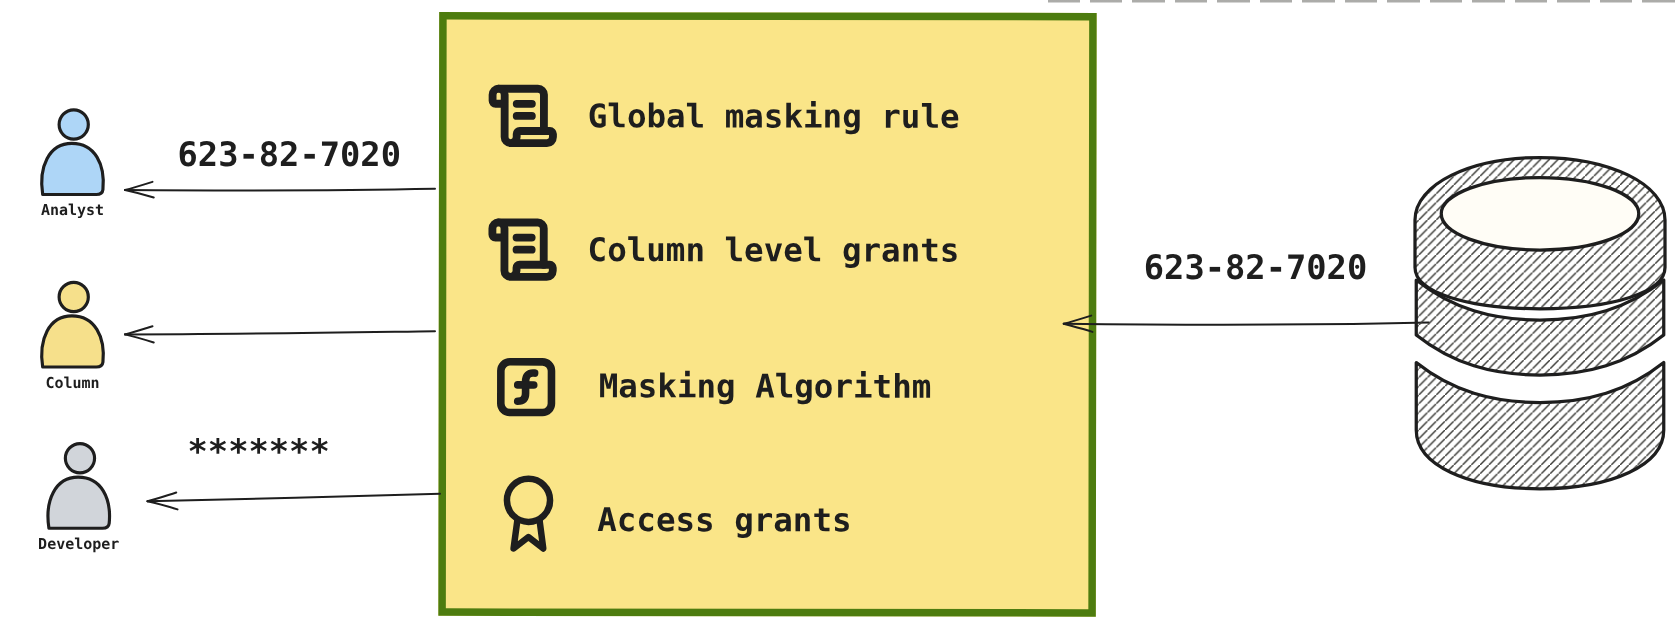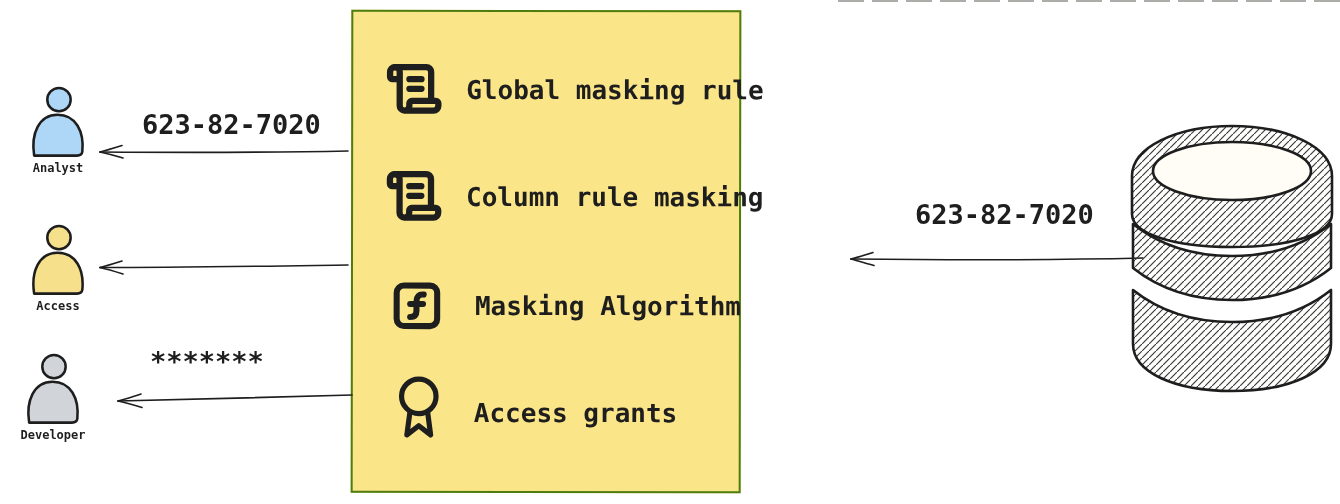--- a/index.html
+++ b/index.html
@@ -11,22 +11,22 @@
     font-family:"DejaVu Sans Mono","Liberation Mono",monospace;
     color:#1e1e1e;
   }
   
   .top-dashed{
     position:absolute;left:838px;top:0;width:502px;height:2px;
     background:repeating-linear-gradient(90deg, rgba(70,70,64,.45) 0 26px, transparent 26px 34px);
   }
   
   .masking-box{
-    position:absolute;left:351px;top:10px;width:390px;height:483px;
-    background:#fae588;border:2px solid #4d7c0f;box-sizing:border-box;
+    position:absolute;left:351px;top:10px;width:526px;height:483px;
+    background:#fae588;border:6px solid #4d7c0f;box-sizing:border-box;
     transform:rotate(.08deg);
   }
   .box-icon{position:absolute;}
   .bi1{left:32px;top:48px;width:58px;height:58px;}
   .bi2{left:32px;top:155px;width:58px;height:58px;}
   .bi3{left:37px;top:267px;width:54px;height:54px;}
   .bi4{left:43px;top:363px;width:46px;height:68px;}
   .box-item-label{
     position:absolute;font-size:26px;font-weight:700;line-height:1.2;
     white-space:nowrap;color:#1e1e1e;
@@ -34,21 +34,21 @@
   .bl1{left:113px;top:63px;}
   .bl2{left:113px;top:170px;}
   .bl3{left:122px;top:279px;}
   .bl4{left:121px;top:386px;}
   
   .consumer{
     position:absolute;display:flex;flex-direction:column;align-items:center;gap:1px;
   }
   .c1{left:4px;top:86px;width:108px;}
   .c2{left:6px;top:224px;width:104px;}
-  .c3{left:0;top:353px;width:106px;}
+  .c3{left:10px;top:353px;width:106px;}
   .consumer-label{font-size:12px;font-weight:700;white-space:nowrap;}
   .person{width:68px;height:74px;}
   
   .flow-label{
     position:absolute;font-size:27px;font-weight:700;white-space:nowrap;color:#1e1e1e;
   }
   .fl1{left:142px;top:109px;}
   .fl2{left:146px;top:219px;}
   .fl3{left:150px;top:346px;}
   .flr{left:915px;top:199px;}
@@ -76,21 +76,21 @@
       <path d="M8 21h12a2 2 0 0 0 2-2v-1a1 1 0 0 0-1-1H11a1 1 0 0 0-1 1v1a2 2 0 1 1-4 0V5a2 2 0 1 0-4 0v2a1 1 0 0 0 1 1h3"></path>
     </svg>
     <div class="box-item-label bl1">Global masking rule</div>
 
     <svg class="box-icon bi2" viewBox="0 0 24 24" fill="none" stroke="#1e1e1e" stroke-width="2.6" stroke-linecap="round" stroke-linejoin="round">
       <path d="M15 12h-5"></path>
         <path d="M15 8h-5"></path>
         <path d="M19 17V5a2 2 0 0 0-2-2H4"></path>
       <path d="M8 21h12a2 2 0 0 0 2-2v-1a1 1 0 0 0-1-1H11a1 1 0 0 0-1 1v1a2 2 0 1 1-4 0V5a2 2 0 1 0-4 0v2a1 1 0 0 0 1 1h3"></path>
     </svg>
-    <div class="box-item-label bl2">Column rule masking</div>
+    <div class="box-item-label bl2">Column level grants</div>
 
     <svg class="box-icon bi3" viewBox="0 0 24 24" fill="none" stroke="#1e1e1e" stroke-width="2.7" stroke-linecap="round" stroke-linejoin="round">
       <rect width="18" height="18" x="3" y="3" rx="3.2"></rect>
       <path d="M9 17c2 0 2.8-1 2.8-2.8V10c0-2 1-3.3 3.2-3"></path>
       <path d="M9 11.2h5.7"></path>
     </svg>
     <div class="box-item-label bl3">Masking Algorithm</div>
 
     <svg class="box-icon bi4" viewBox="0 0 24 34" fill="none" stroke="#1e1e1e" stroke-width="2.7" stroke-linecap="round" stroke-linejoin="round">
       <circle cx="12" cy="10.5" r="9"></circle>
@@ -109,21 +109,21 @@
     <div class="consumer-label">Analyst</div>
   </div>
 
   <div class="consumer c2">
     <svg class="person" viewBox="0 0 66 76">
       <g stroke="#1e1e1e" stroke-width="2.6" fill="#f6e08b">
         <circle cx="34" cy="14" r="12"></circle>
         <path d="M8.5 71.5 C5 49 13.5 29.5 32.5 29.5 C51.5 29.5 60 47 58 67.5 C57.7 70.3 55.8 71.5 52.5 71.5 Z" stroke-linejoin="round"></path>
       </g>
     </svg>
-    <div class="consumer-label">Access</div>
+    <div class="consumer-label">Column</div>
   </div>
 
   <div class="consumer c3">
     <svg class="person" viewBox="0 0 66 76">
       <g stroke="#1e1e1e" stroke-width="2.6" fill="#d1d5da">
         <circle cx="34" cy="14" r="12"></circle>
         <path d="M8.5 71.5 C5 49 13.5 29.5 32.5 29.5 C51.5 29.5 60 47 58 67.5 C57.7 70.3 55.8 71.5 52.5 71.5 Z" stroke-linejoin="round"></path>
       </g>
     </svg>
     <div class="consumer-label">Developer</div>

